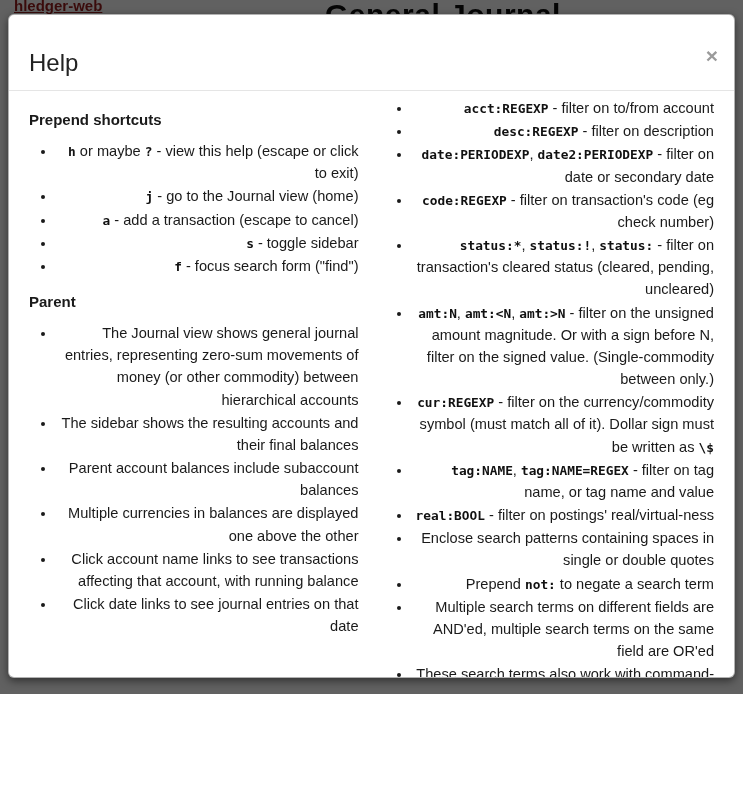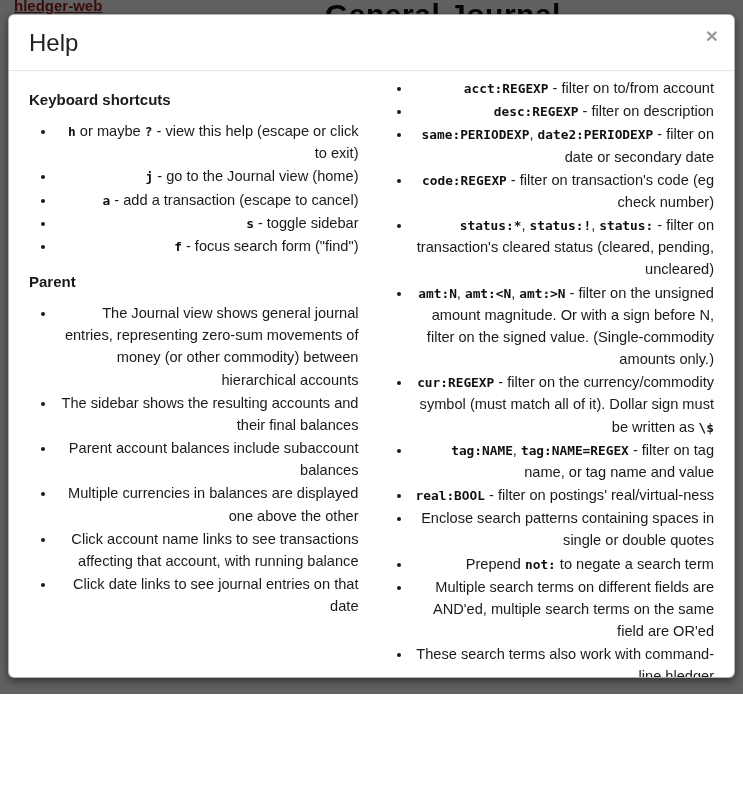--- a/index.html
+++ b/index.html
@@ -30,21 +30,21 @@
   .modal {
     position: absolute; left: 8px; right: 8px; top: 14px; bottom: 16px;
     background: #fff; border-radius: 6px;
     border: 1px solid rgba(0,0,0,0.3);
     box-shadow: 0 3px 9px rgba(0,0,0,0.5);
     display: flex; flex-direction: column; overflow: hidden;
   }
   .modal-header {
     padding: 13px 20px 12px 20px;
     border-bottom: 1px solid #e5e5e5;
-    position: relative; flex: 0 0 auto;
+    position: relative; flex: 0 0 auto; margin-top: 20px;
   }
   .modal-title { font-size: 24px; font-weight: 500; color: #222; line-height: 30px; }
   .close-btn {
     position: absolute; top: 10px; right: 16px;
     font-size: 21px; font-weight: bold; color: #9b9b9b;
     background: none; border: none; cursor: pointer; line-height: 21px;
     font-family: "Liberation Sans", sans-serif;
   }
   .modal-body {
     padding: 6px 20px 16px 20px;
@@ -82,21 +82,21 @@
 
   <div class="backdrop"></div>
 
   <div class="modal">
     <div class="modal-header">
       <div class="modal-title">Help</div>
       <button class="close-btn">×</button>
     </div>
     <div class="modal-body">
       <div class="col">
-        <div class="section-heading">Keyboard shortcuts</div>
+        <div class="section-heading">Prepend shortcuts</div>
         <ul class="help-list">
             <li><code>h</code><span> or maybe </span><code>?</code><span> - view this help (escape or click to exit)</span></li>
             <li><code>j</code><span> - go to the Journal view (home)</span></li>
             <li><code>a</code><span> - add a transaction (escape to cancel)</span></li>
             <li><code>s</code><span> - toggle sidebar</span></li>
             <li><code>f</code><span> - focus search form ("find")</span></li>
           </ul>
         <div class="section-heading">Parent</div>
         <ul class="help-list">
             <li><span>The Journal view shows general journal entries, representing zero-sum movements of money (or other commodity) between hierarchical accounts</span></li>
@@ -104,24 +104,24 @@
             <li><span>Parent account balances include subaccount balances</span></li>
             <li><span>Multiple currencies in balances are displayed one above the other</span></li>
             <li><span>Click account name links to see transactions affecting that account, with running balance</span></li>
             <li><span>Click date links to see journal entries on that date</span></li>
           </ul>
       </div>
       <div class="col">
         <ul class="help-list">
             <li><code>acct:REGEXP</code><span> - filter on to/from account</span></li>
             <li><code>desc:REGEXP</code><span> - filter on description</span></li>
-            <li><code>same:PERIODEXP</code><span>, </span><code>date2:PERIODEXP</code><span> - filter on date or secondary date</span></li>
+            <li><code>date:PERIODEXP</code><span>, </span><code>date2:PERIODEXP</code><span> - filter on date or secondary date</span></li>
             <li><code>code:REGEXP</code><span> - filter on transaction's code (eg check number)</span></li>
             <li><code>status:*</code><span>, </span><code>status:!</code><span>, </span><code>status:</code><span> - filter on transaction's cleared status (cleared, pending, uncleared)</span></li>
-            <li><code>amt:N</code><span>, </span><code>amt:&lt;N</code><span>, </span><code>amt:&gt;N</code><span> - filter on the unsigned amount magnitude. Or with a sign before N, filter on the signed value. (Single-commodity amounts only.)</span></li>
+            <li><code>amt:N</code><span>, </span><code>amt:&lt;N</code><span>, </span><code>amt:&gt;N</code><span> - filter on the unsigned amount magnitude. Or with a sign before N, filter on the signed value. (Single-commodity between only.)</span></li>
             <li><code>cur:REGEXP</code><span> - filter on the currency/commodity symbol (must match all of it). Dollar sign must be written as </span><code>\$</code></li>
             <li><code>tag:NAME</code><span>, </span><code>tag:NAME=REGEX</code><span> - filter on tag name, or tag name and value</span></li>
             <li><code>real:BOOL</code><span> - filter on postings' real/virtual-ness</span></li>
             <li><span>Enclose search patterns containing spaces in single or double quotes</span></li>
             <li><span>Prepend </span><code>not:</code><span> to negate a search term</span></li>
             <li><span>Multiple search terms on different fields are AND'ed, multiple search terms on the same field are OR'ed</span></li>
             <li><span>These search terms also work with command-line hledger</span></li>
           </ul>
       </div>
     </div>

